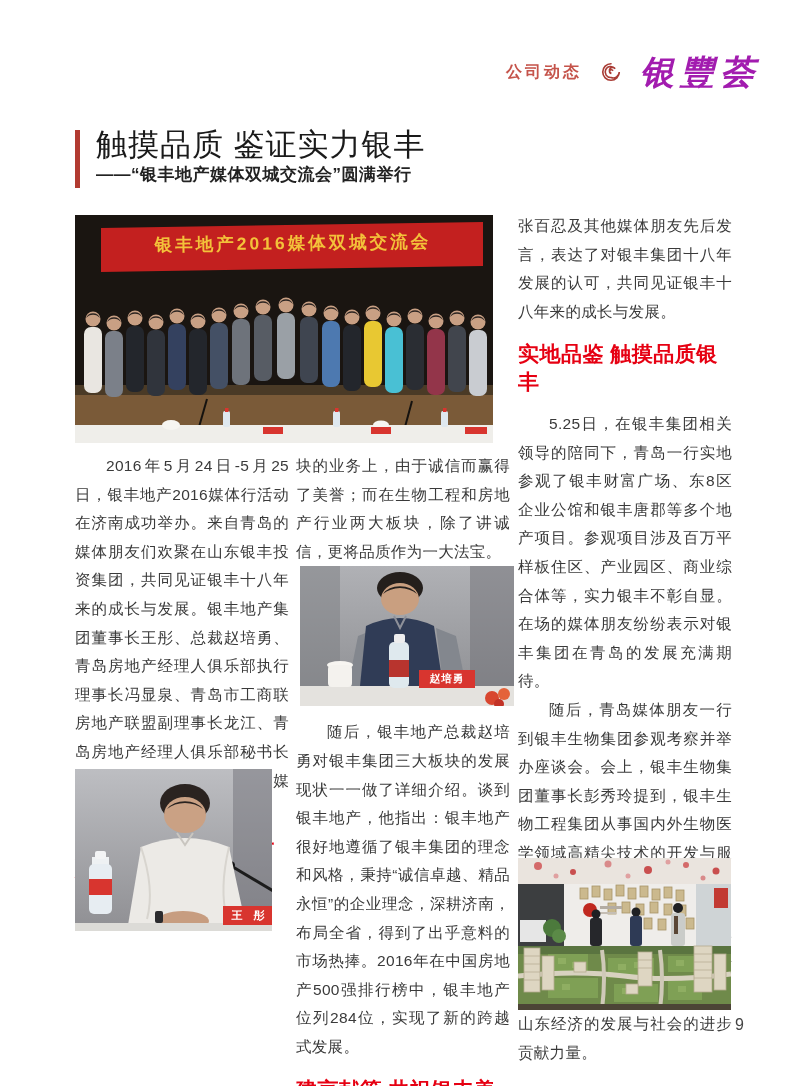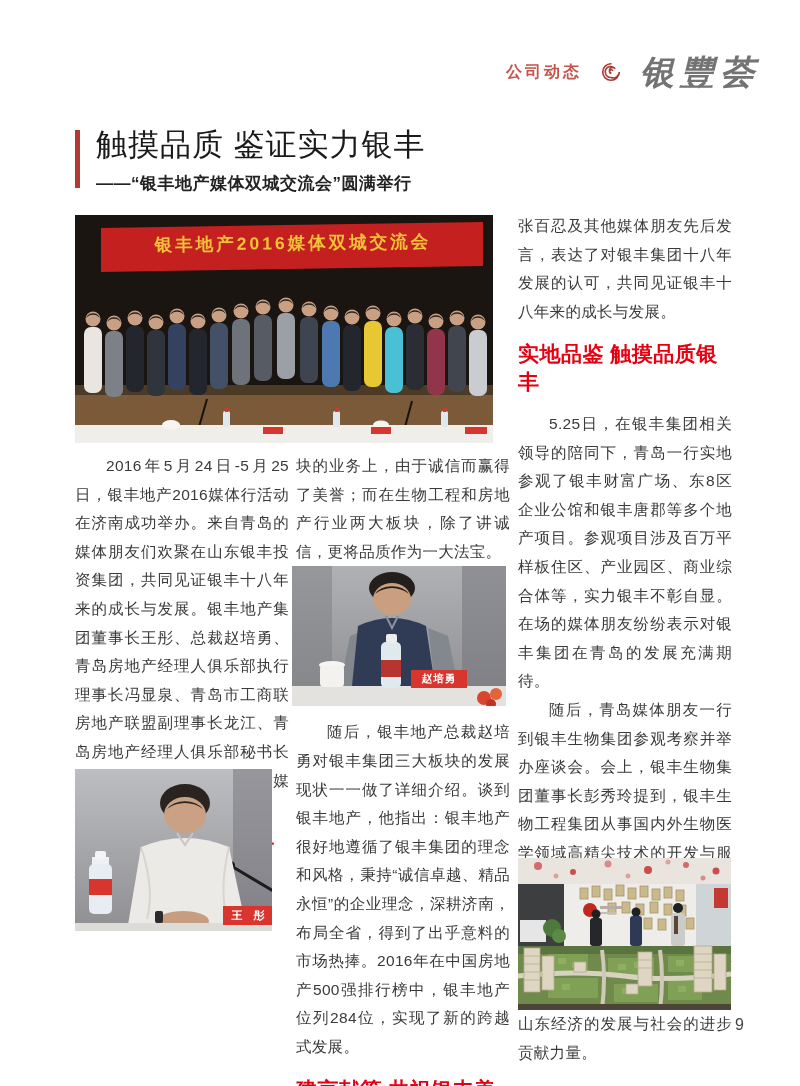--- a/index.html
+++ b/index.html
@@ -8,43 +8,43 @@
     font-family:"Liberation Sans",sans-serif;color:#333;
     overflow:hidden;
   }
   
   .header{position:absolute;top:55px;left:0;width:760px;text-align:right;}
   .header-inner{display:inline-flex;align-items:center;gap:18px;}
   .section-label{color:#c5544b;font-size:16px;letter-spacing:3px;font-weight:600;}
   .swirl{width:22px;height:22px;display:inline-block;}
   .logo-script{
     font-family:"DejaVu Serif",serif;font-size:34px;font-weight:700;
-    color:#737373;letter-spacing:6px;font-style:italic;line-height:1;text-align:center;
+    color:#a21caf;letter-spacing:6px;font-style:italic;line-height:1;text-align:center;
   }
   
   .title-block{position:absolute;left:75px;top:126px;width:650px;}
   .title-row{display:flex;}
   .red-bar{width:5px;background:#b23b31;margin-right:16px;height:58px;margin-top:4px;}
   .title-main{
     font-size:31px;font-weight:400;color:#1a1a1a;letter-spacing:1px;line-height:1.2;
   }
   .title-sub{
-    font-size:17px;font-weight:700;color:#222;margin-top:9px;letter-spacing:0.5px;
+    font-size:17px;font-weight:700;color:#222;letter-spacing:0.5px;
   }
   
   .photo{position:absolute;overflow:hidden;}
   .photo svg{display:block;}
   #photo-group{left:75px;top:215px;width:418px;height:228px;}
   .banner-text{
     position:absolute;left:32px;top:16px;width:372px;text-align:center;
     color:#f3c23a;font-size:17.5px;font-weight:800;letter-spacing:3px;
     transform:rotate(-0.7deg);white-space:nowrap;
   }
   #photo-wang{left:75px;top:769px;width:197px;height:162px;}
-  #photo-zhao{left:292px;top:566px;width:245px;height:140px;}
+  #photo-zhao{left:300px;top:566px;width:245px;height:140px;}
   #photo-model{left:518px;top:858px;width:213px;height:152px;}
   .nametag{
     position:absolute;color:#fff;font-weight:700;text-align:center;
   }
   #tag-wang{left:150px;top:139px;width:50px;font-size:11px;letter-spacing:4px;}
   #tag-zhao{left:121px;top:106px;width:52px;font-size:10.5px;letter-spacing:1px;}
   
   .col{position:absolute;width:214px;font-size:15.5px;line-height:28.6px;
        text-align:justify;color:#3a3a3a;letter-spacing:0.3px;}
   #col1{left:75px;top:452px;}

